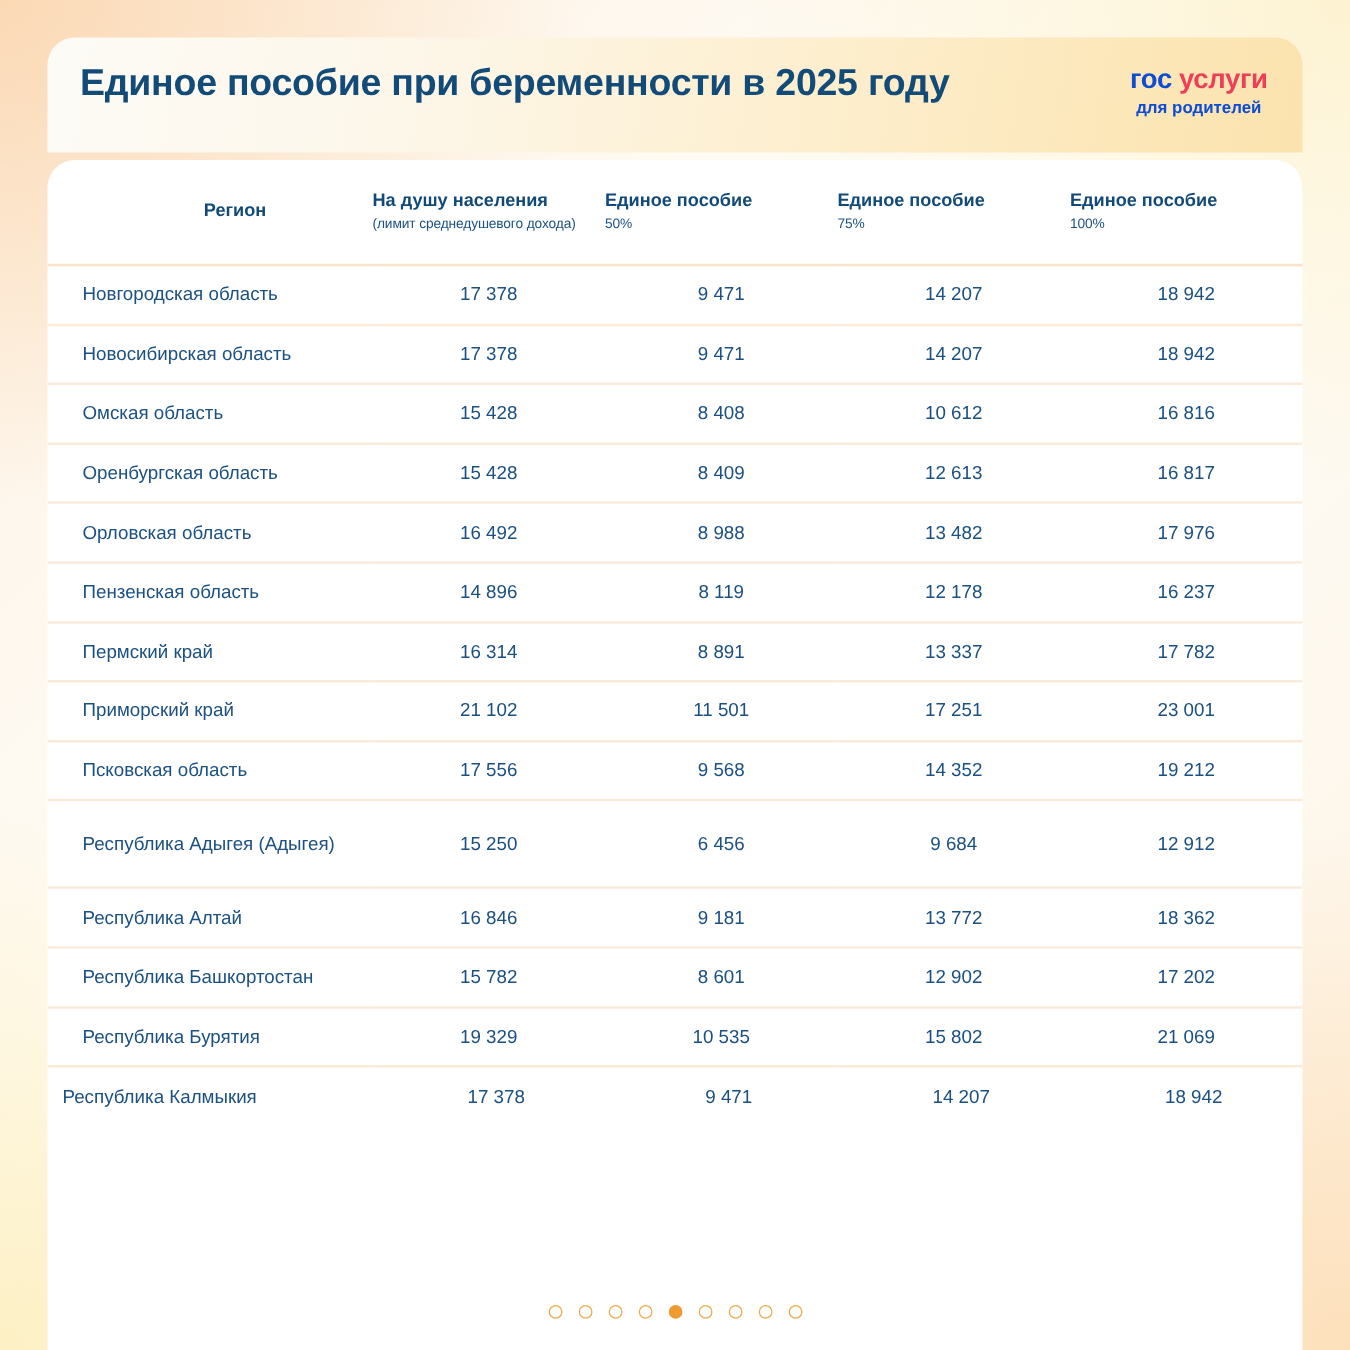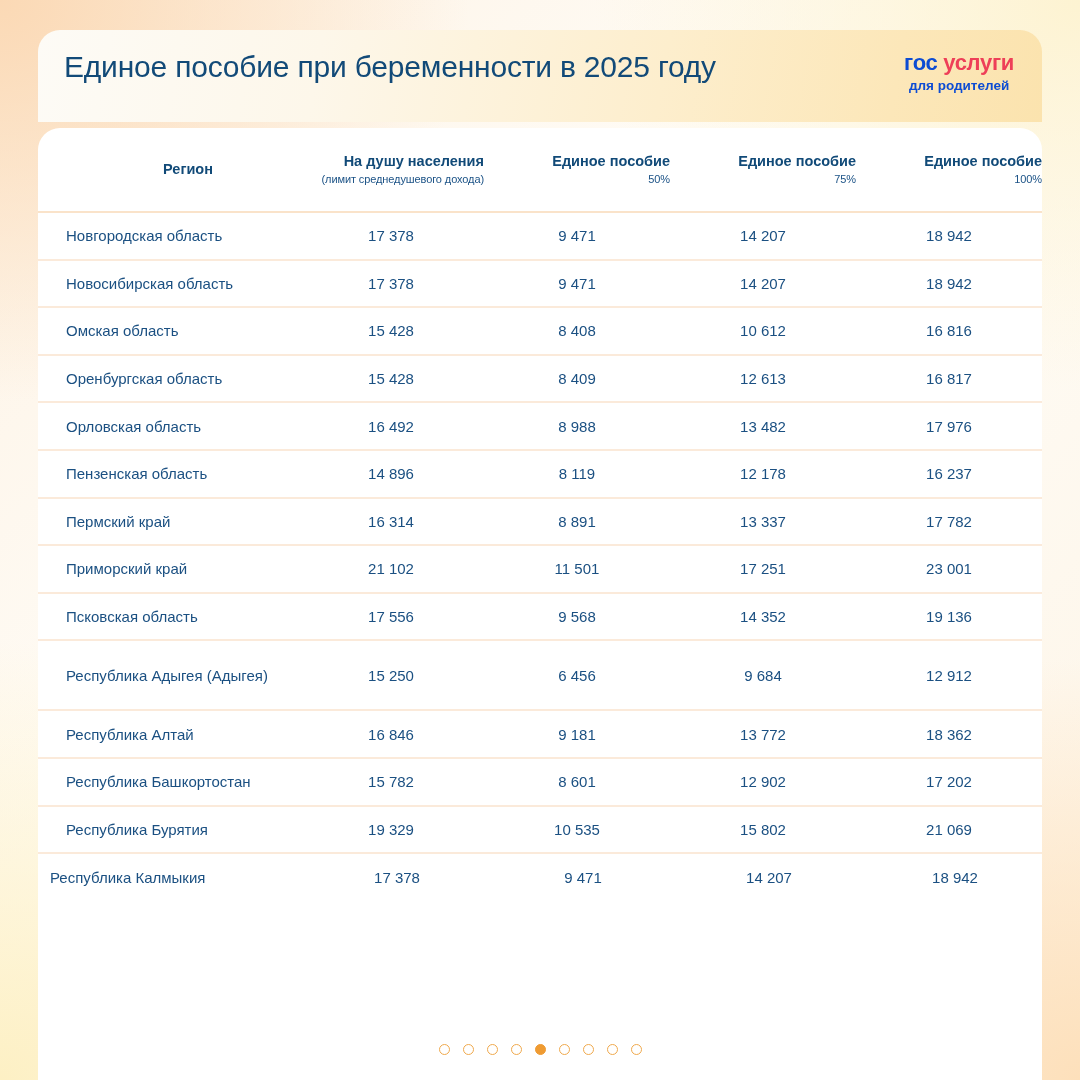--- a/index.html
+++ b/index.html
@@ -36,21 +36,21 @@
        #fce7b9 85%,
        #fbe3ae 100%);
     overflow: hidden;
   }
 
   .header-title {
     position: absolute;
     left: 26px;
     top: 20px;
     font-size: 30px;
-    font-weight: normal;
+    font-weight: bold;
     color: #124a78;
     letter-spacing: -0.2px;
     white-space: nowrap;
   }
 
   
   .logo {
     position: absolute;
     right: 28px;
     top: 22px;
@@ -104,21 +104,21 @@
   .th-inner {
     color: #114a78;
     font-size: 14.5px;
     font-weight: bold;
     line-height: 1.25;
   }
   .th-region {
     text-align: center;
     padding-left: 40px;
   }
-  .th-center { text-align: right; }
+  .th-center { text-align: left; }
   .th-note {
     display: block;
     margin-top: 3px;
     font-size: 11px;
     font-weight: normal;
     color: #1b5286;
     letter-spacing: -0.1px;
   }
 
   tbody td {
@@ -277,21 +277,21 @@
           <td class="num">21 102</td>
           <td class="num">11 501</td>
           <td class="num">17 251</td>
           <td class="num">23 001</td>
         </tr>
         <tr>
           <td class="region">Псковская область</td>
           <td class="num">17 556</td>
           <td class="num">9 568</td>
           <td class="num">14 352</td>
-          <td class="num">19 136</td>
+          <td class="num">19 212</td>
         </tr>
         <tr class="tall">
           <td class="region">Республика Адыгея (Адыгея)</td>
           <td class="num">15 250</td>
           <td class="num">6 456</td>
           <td class="num">9 684</td>
           <td class="num">12 912</td>
         </tr>
         <tr>
           <td class="region">Республика Алтай</td>

